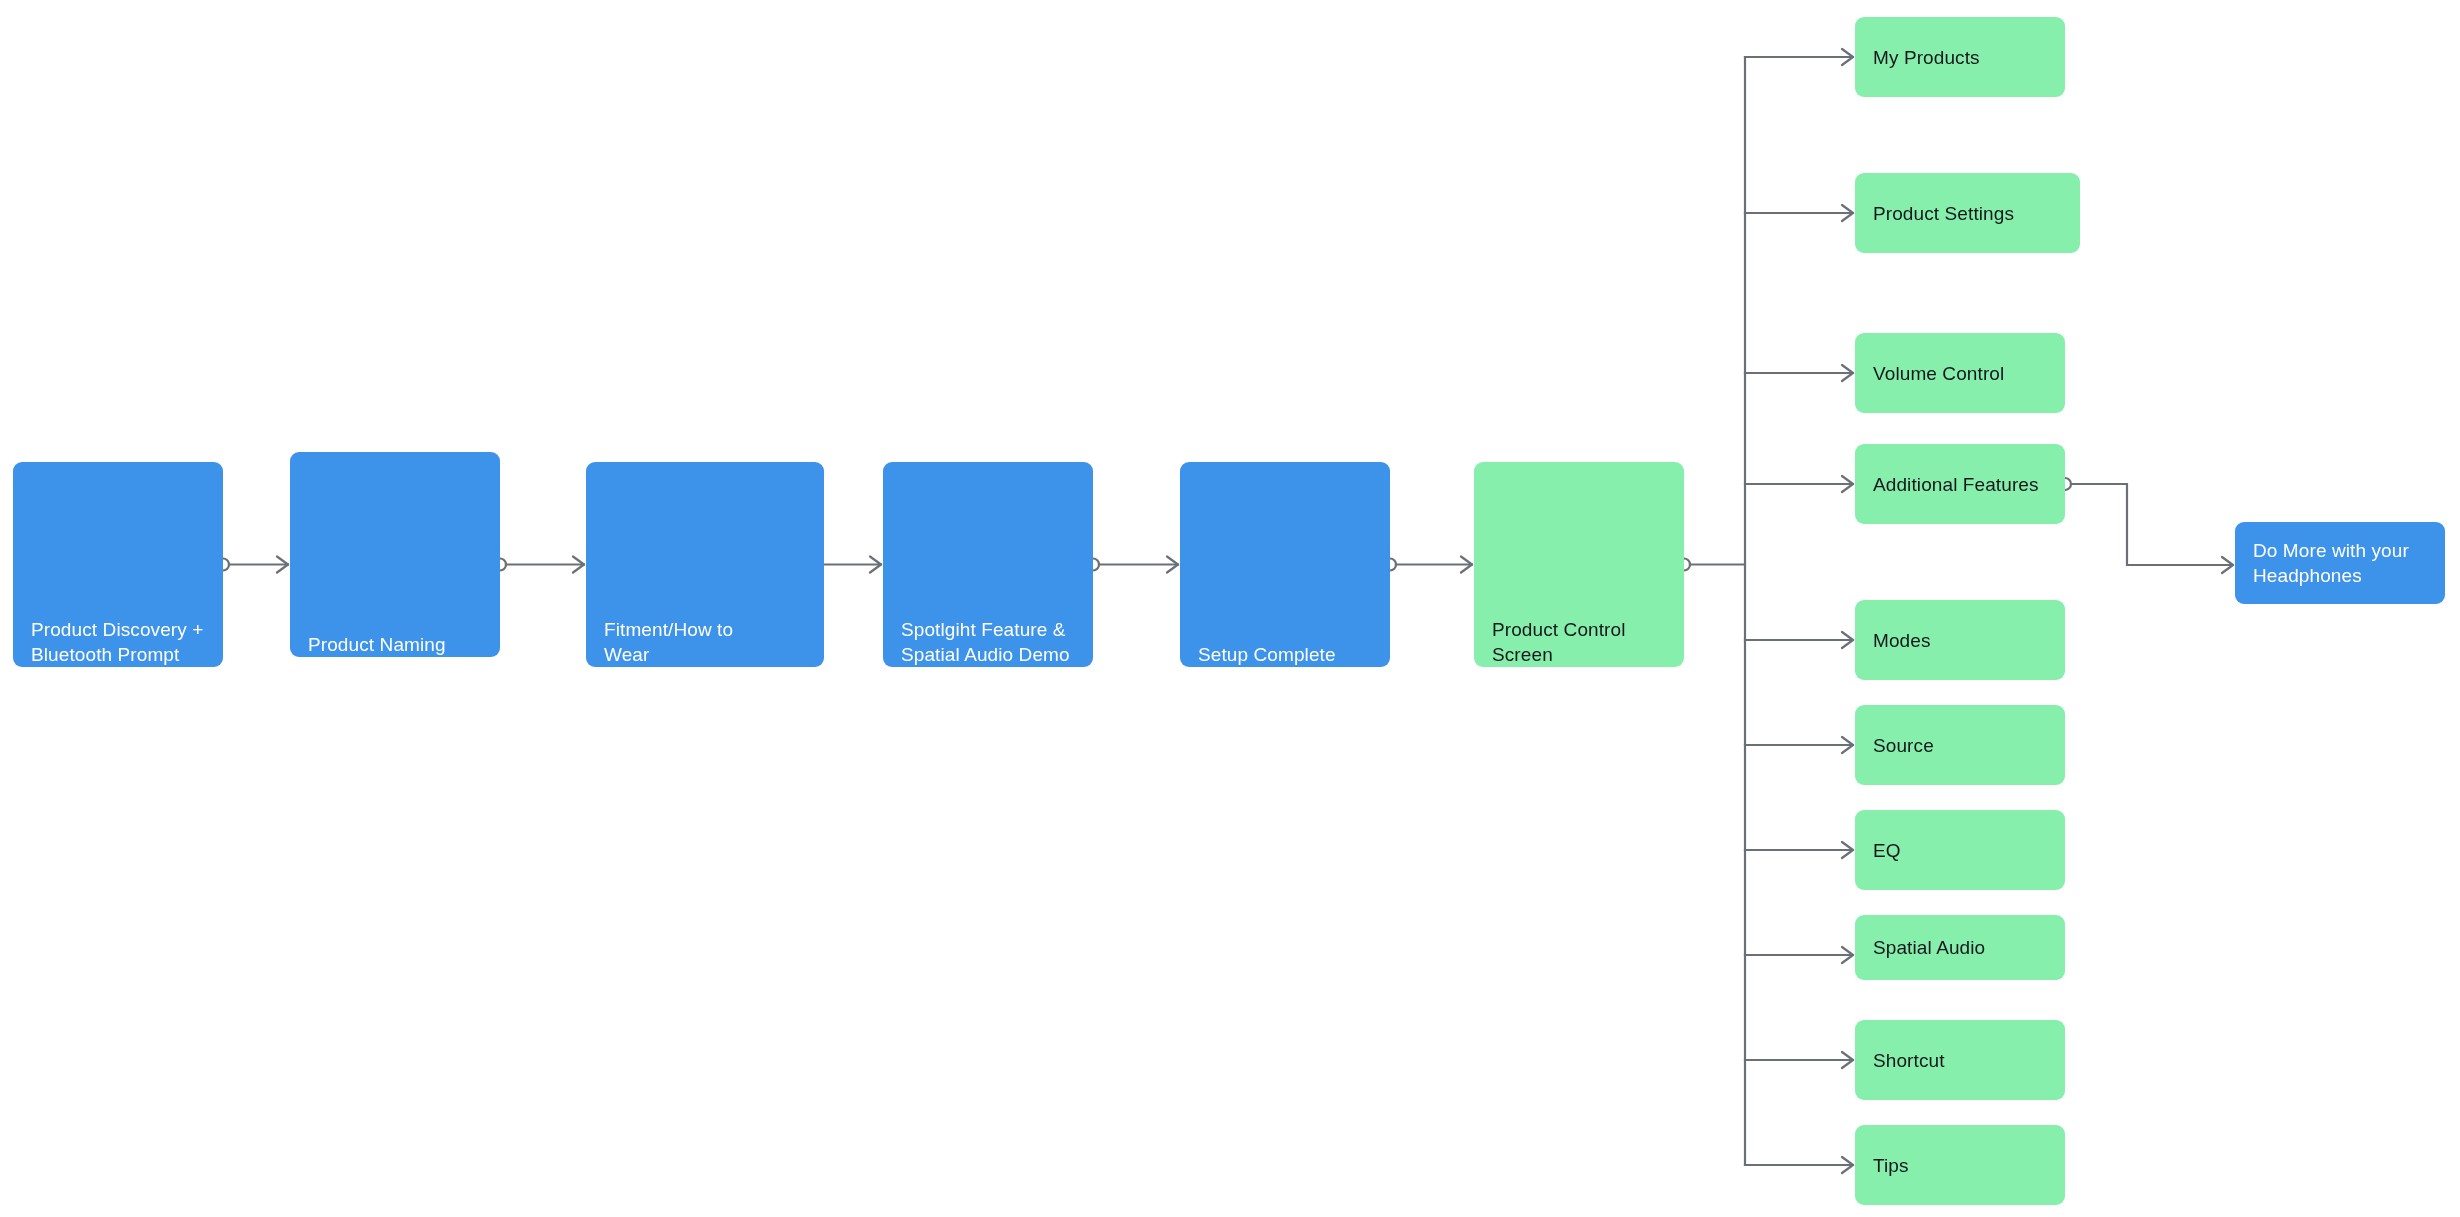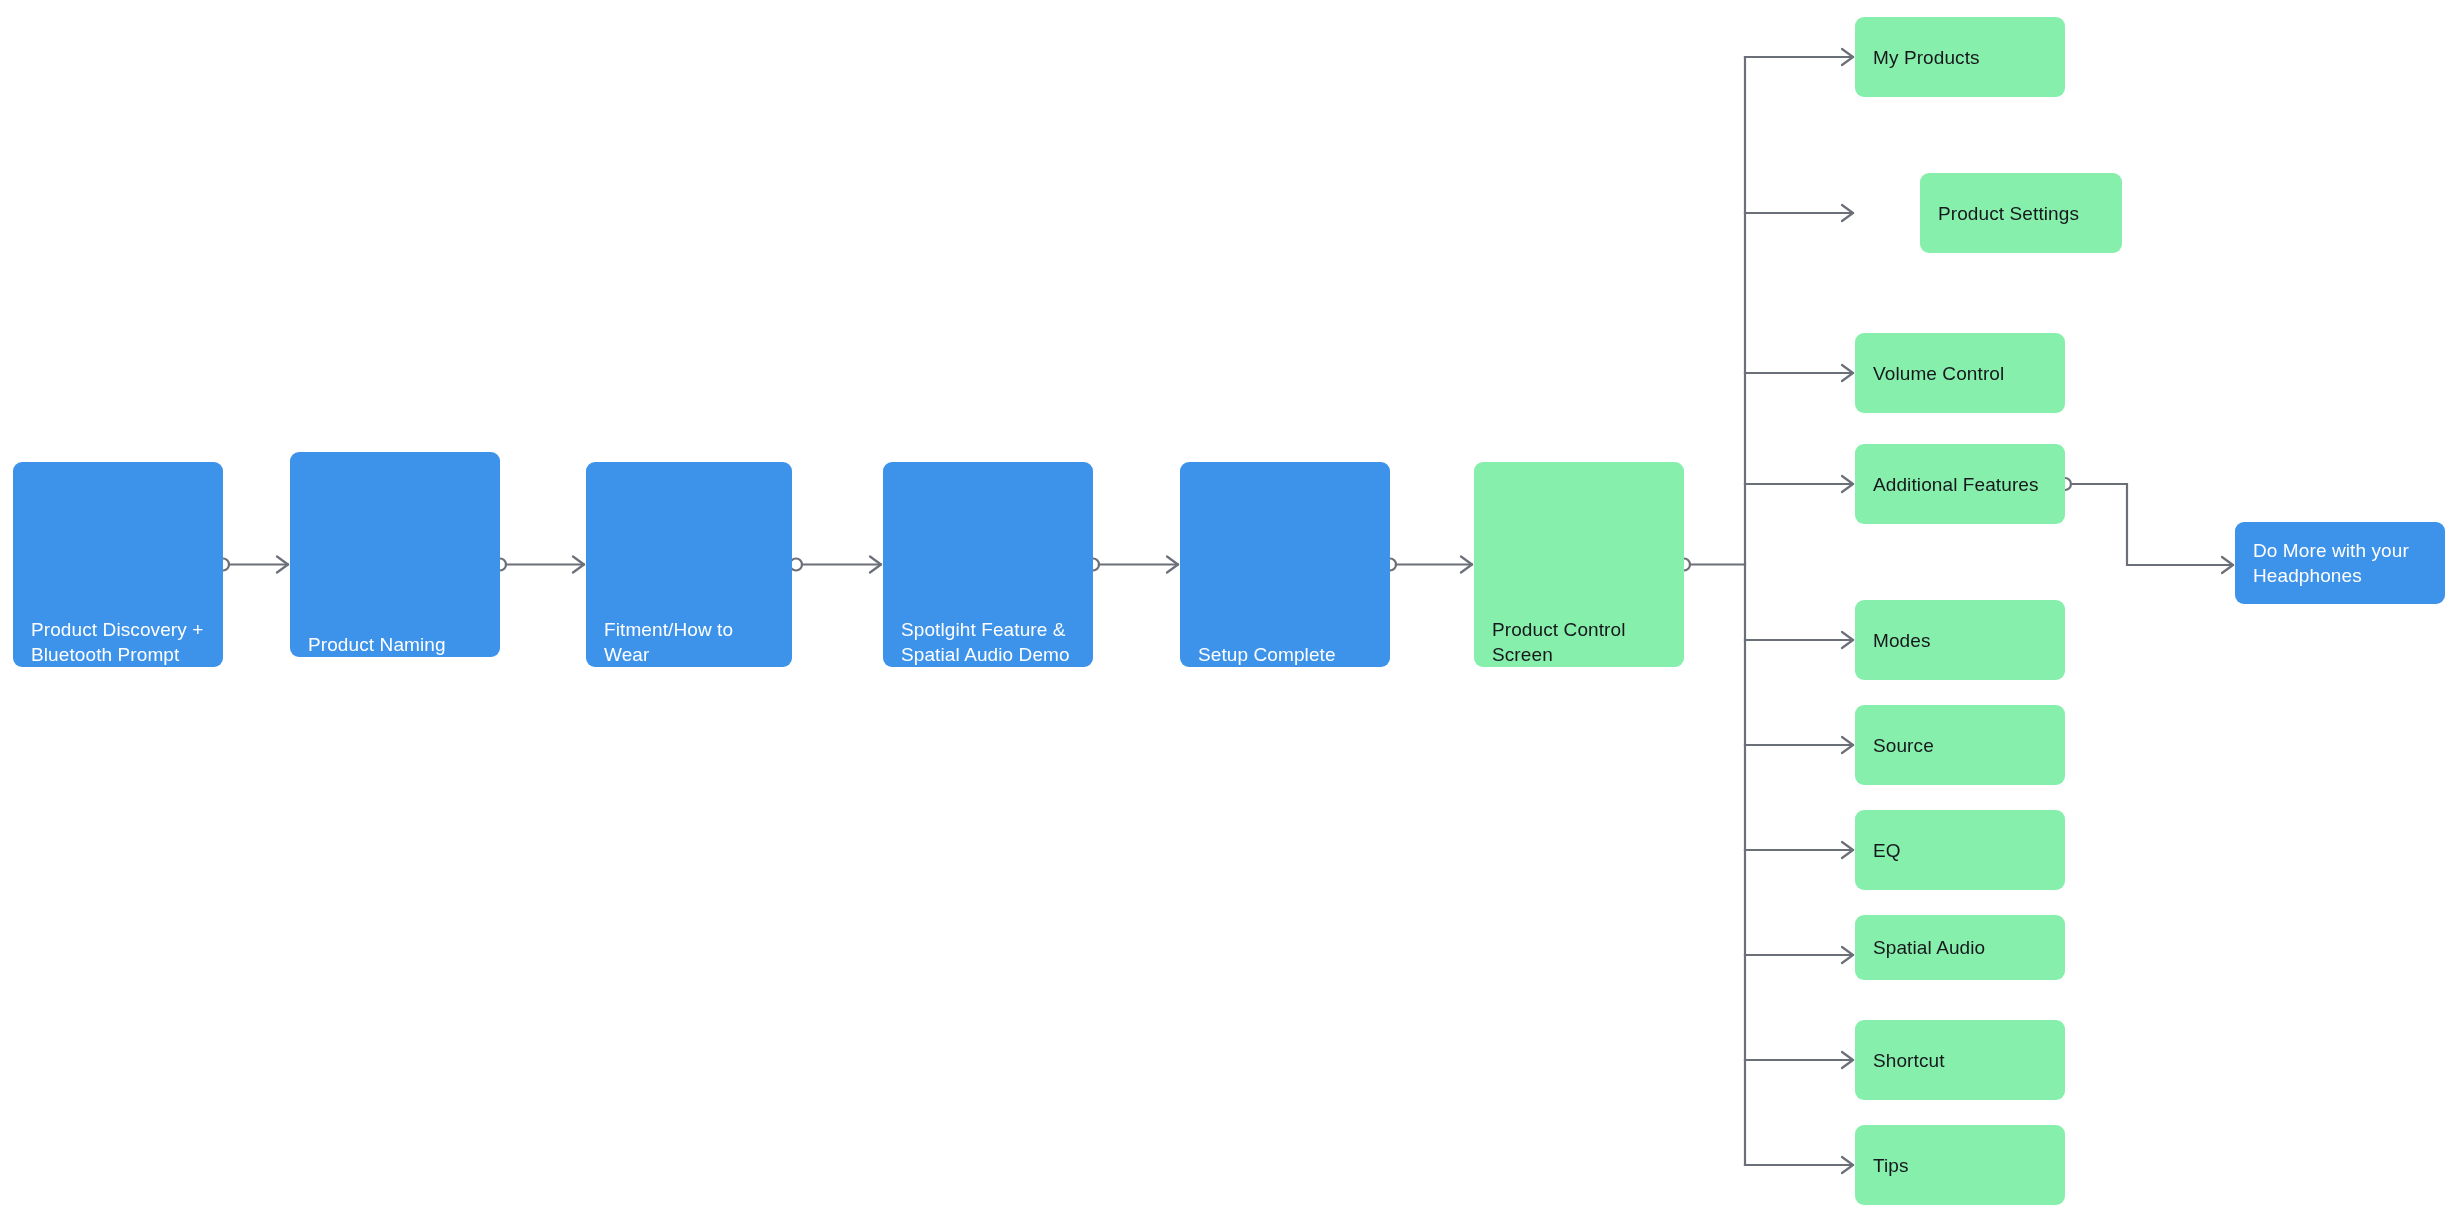--- a/index.html
+++ b/index.html
@@ -113,39 +113,39 @@
     </svg>
 
   <div id="node-layer">
       <div class="node primary flow" style="left: 13px; top: 462px; width: 210px; height: 205px;">
         <span class="node-label">Product Discovery +
 Bluetooth Prompt</span>
       </div>
       <div class="node primary flow" style="left: 290px; top: 452px; width: 210px; height: 205px;">
         <span class="node-label">Product Naming</span>
       </div>
-      <div class="node primary flow" style="left: 586px; top: 462px; width: 206px; height: 205px;">
+      <div class="node primary flow" style="left: 586px; top: 462px; width: 238px; height: 205px;">
         <span class="node-label">Fitment/How to
 Wear</span>
       </div>
       <div class="node primary flow" style="left: 883px; top: 462px; width: 210px; height: 205px;">
         <span class="node-label">Spotlgiht Feature &amp;
 Spatial Audio Demo</span>
       </div>
       <div class="node primary flow" style="left: 1180px; top: 462px; width: 210px; height: 205px;">
         <span class="node-label">Setup Complete</span>
       </div>
       <div class="node secondary flow" style="left: 1474px; top: 462px; width: 210px; height: 205px;">
         <span class="node-label">Product Control
 Screen</span>
       </div>
       <div class="node secondary compact" style="left: 1855px; top: 17px; width: 210px; height: 80px;">
         <span class="node-label">My Products</span>
       </div>
-      <div class="node secondary compact" style="left: 1920px; top: 173px; width: 202px; height: 80px;">
+      <div class="node secondary compact" style="left: 1855px; top: 173px; width: 225px; height: 80px;">
         <span class="node-label">Product Settings</span>
       </div>
       <div class="node secondary compact" style="left: 1855px; top: 333px; width: 210px; height: 80px;">
         <span class="node-label">Volume Control</span>
       </div>
       <div class="node secondary compact" style="left: 1855px; top: 444px; width: 210px; height: 80px;">
         <span class="node-label">Additional Features</span>
       </div>
       <div class="node secondary compact" style="left: 1855px; top: 600px; width: 210px; height: 80px;">
         <span class="node-label">Modes</span>

